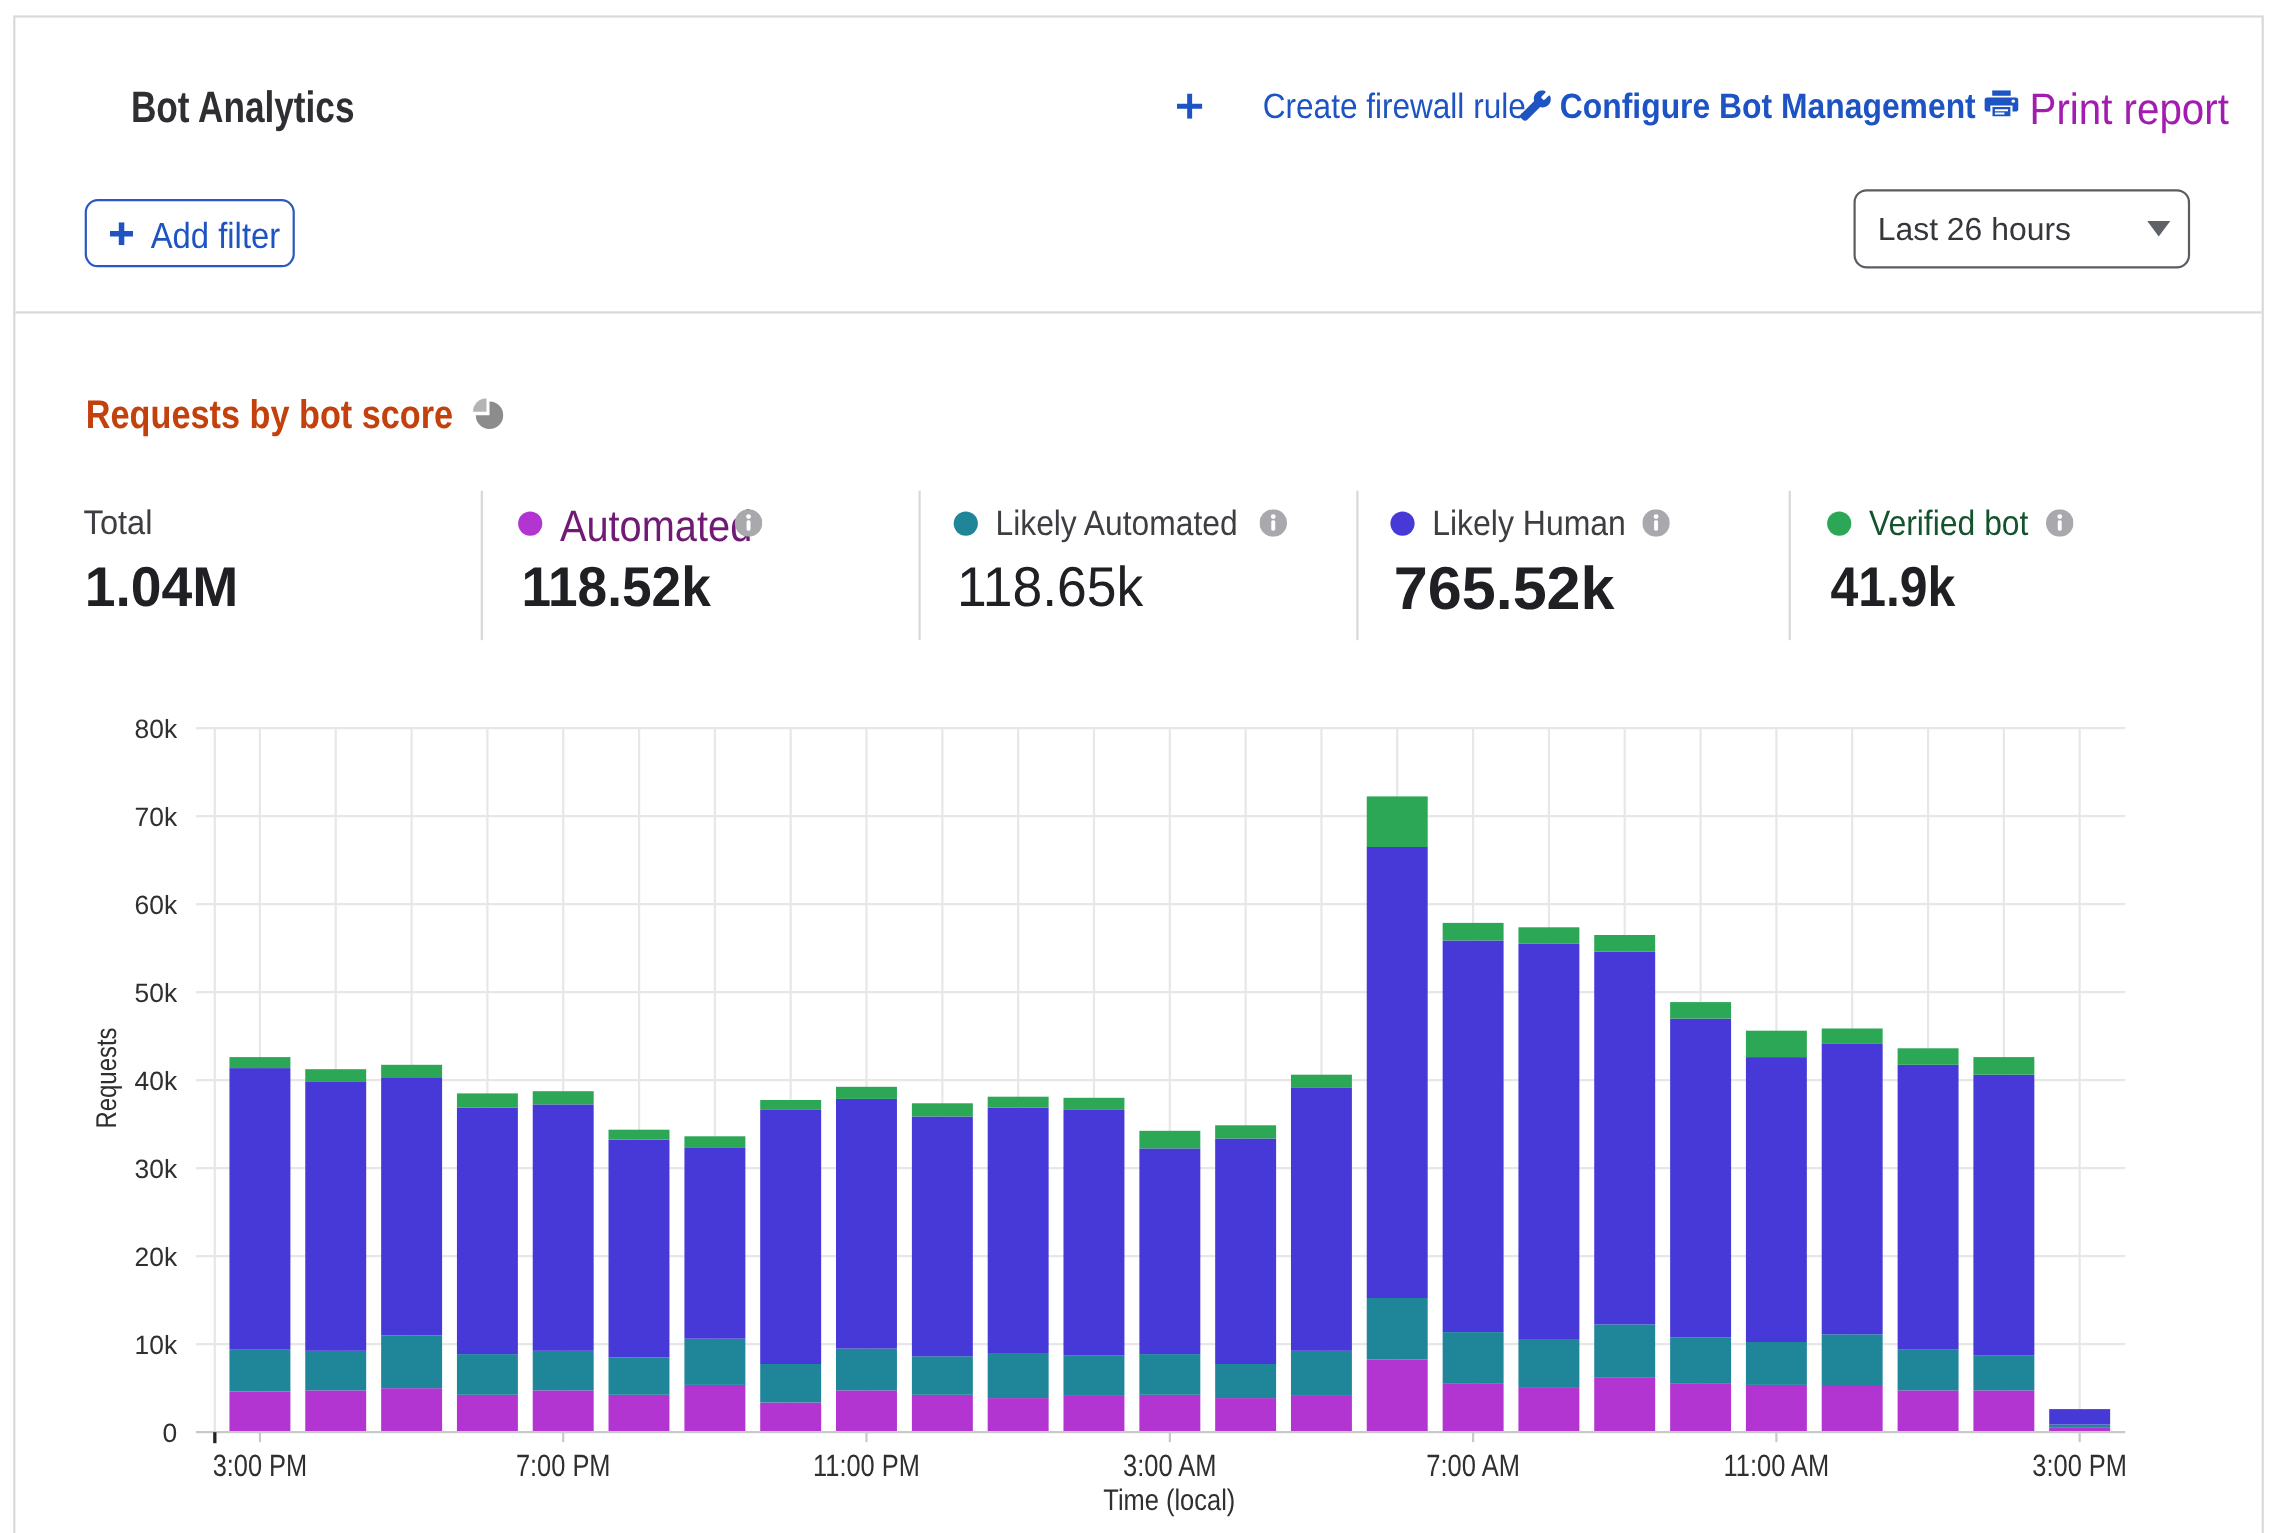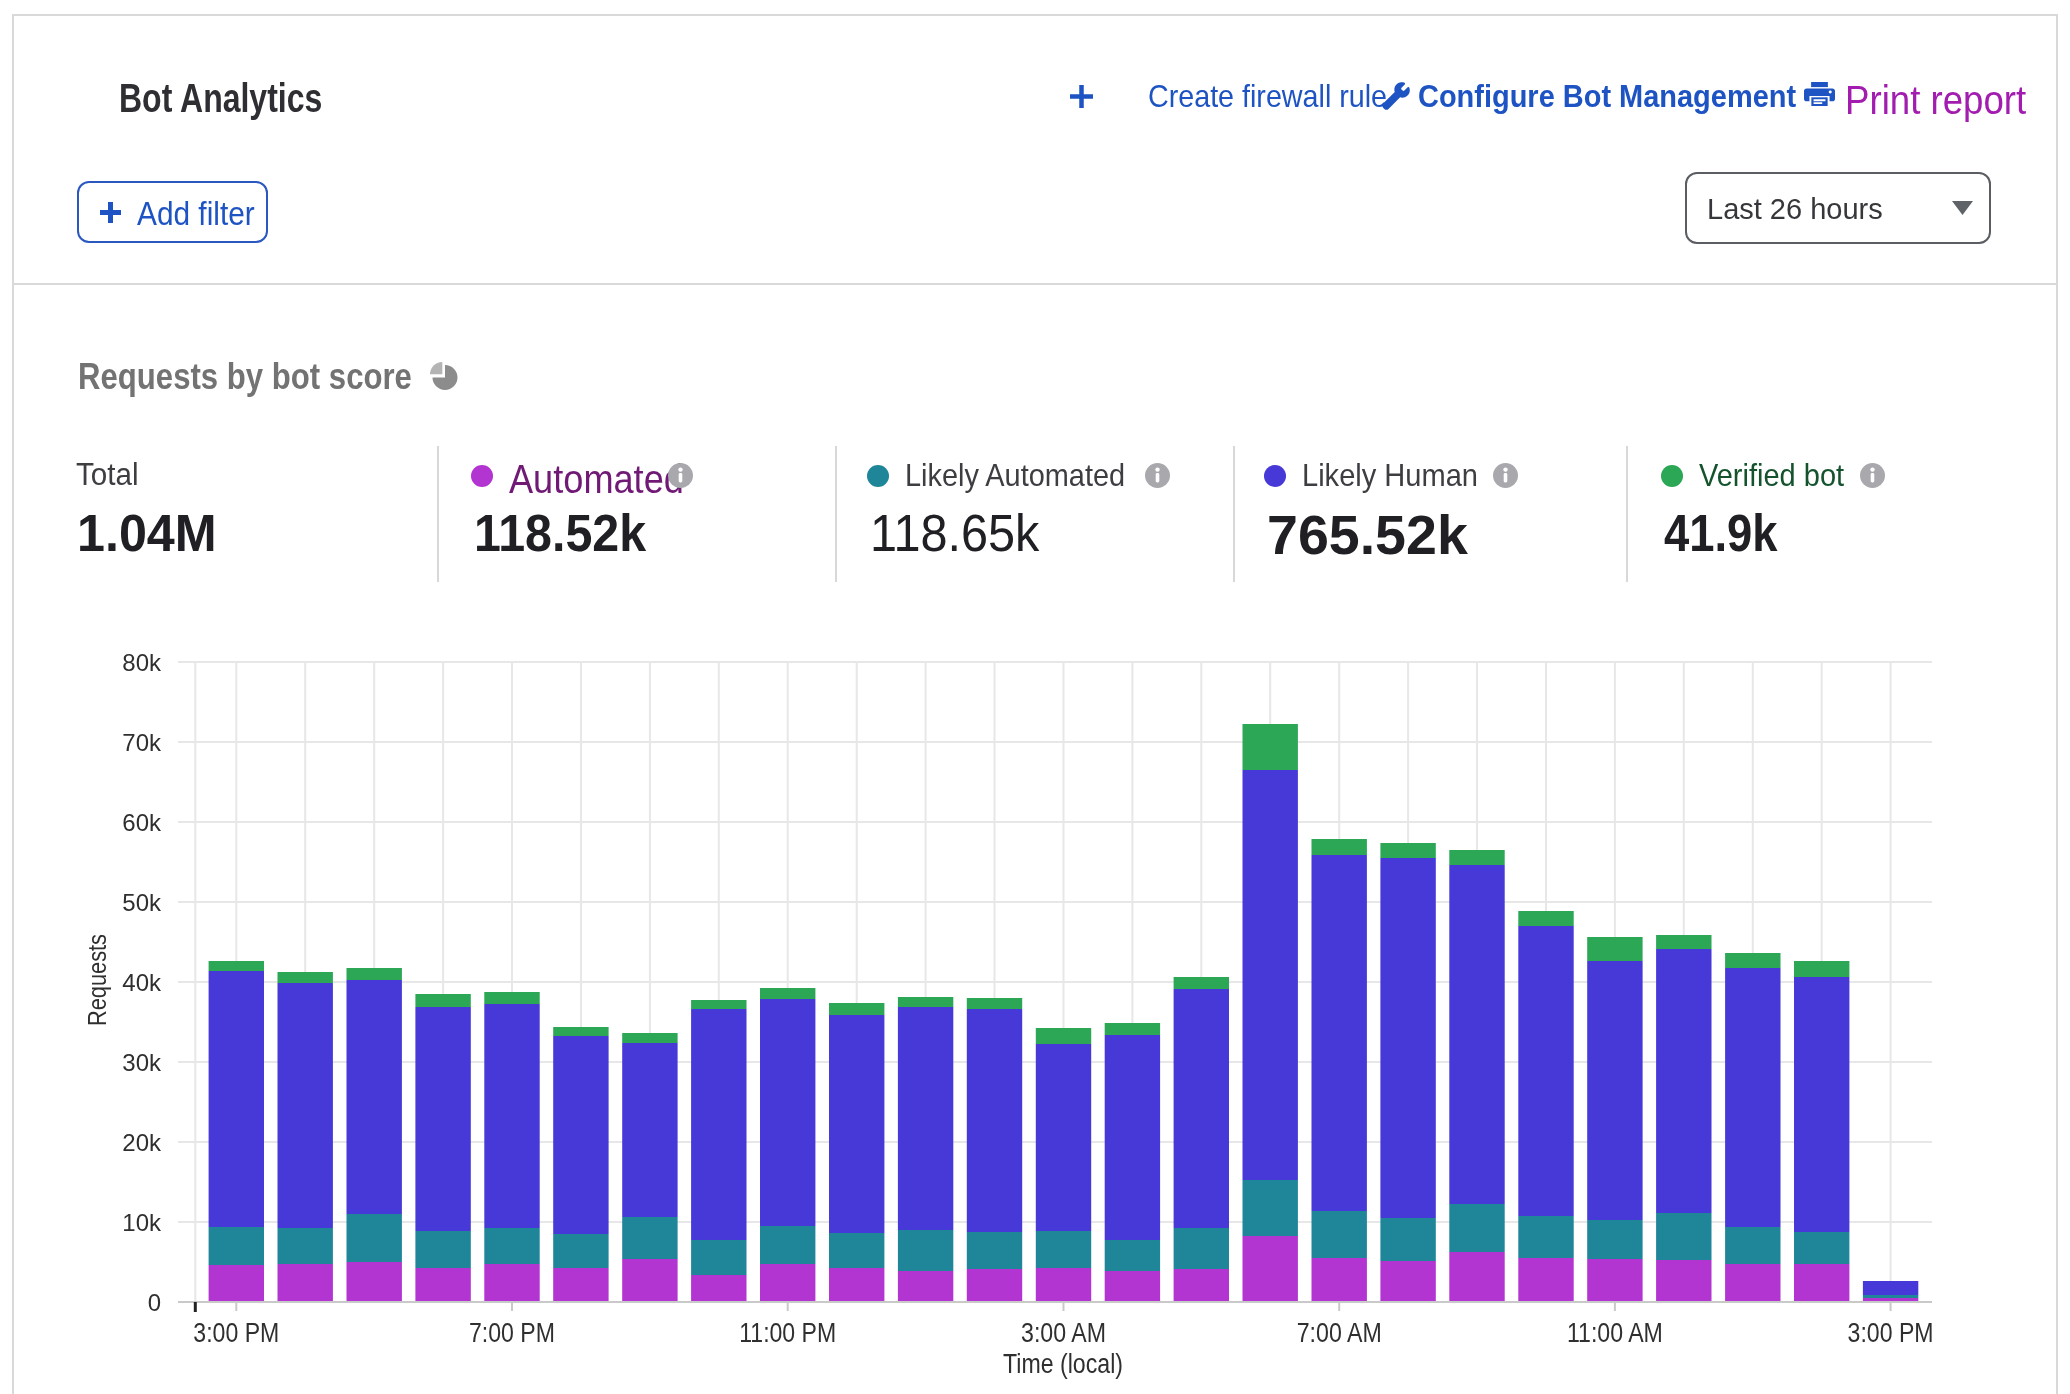--- a/index.html
+++ b/index.html
@@ -34,21 +34,21 @@
     <line x1="0" y1="10.5" x2="21" y2="10.5" stroke="#1d53c2" stroke-width="5"></line>
   </svg>
 <div style="position:absolute;left:136.5px;top:196.5px;font-size:33px;font-weight:400;color:#1d53c2;line-height:1;white-space:pre;"><span style="display:inline-block;transform:scaleX(0.904);transform-origin:0 0;">Add filter</span></div>
 
 <div style="position:absolute;left:1685px;top:172px;width:306px;height:72px;border:2.5px solid #5a5d62;border-radius:12px;box-sizing:border-box"></div>
 <div style="position:absolute;left:1707px;top:194.7px;font-size:29px;font-weight:400;color:#36373a;line-height:1;white-space:pre;"><span style="">Last 26 hours</span></div>
 <svg style="position:absolute;left:1952px;top:201px" width="21" height="14" viewBox="0 0 21 14">
     <path d="M0 0 L21 0 L10.5 14 Z" fill="#5f6368"></path>
   </svg>
 
-<div style="position:absolute;left:78px;top:359.1px;font-size:36.5px;font-weight:700;color:#737373;line-height:1;white-space:pre;"><span style="display:inline-block;transform:scaleX(0.853);transform-origin:0 0;">Requests by bot score</span></div>
+<div style="position:absolute;left:78px;top:359.1px;font-size:36.5px;font-weight:700;color:#c2410c;line-height:1;white-space:pre;"><span style="display:inline-block;transform:scaleX(0.853);transform-origin:0 0;">Requests by bot score</span></div>
 <svg style="position:absolute;left:430px;top:362px" width="28" height="28" viewBox="0 0 28 28">
     <path d="M15 3 A12.5 12.5 0 1 1 2.5 15.5 L15 15.5 Z" fill="#8c8c8c"></path>
     <path d="M12.3 0 A12.3 12.3 0 0 0 0 12.3 L12.3 12.3 Z" fill="#b4b4b4"></path>
   </svg>
 
 <div style="position:absolute;left:76px;top:459px;font-size:31px;font-weight:400;color:#3d3d42;line-height:1;white-space:pre;"><span style="display:inline-block;transform:scaleX(0.956);transform-origin:0 0;">Total</span></div>
 <div style="position:absolute;left:77px;top:507.5px;font-size:51px;font-weight:700;color:#202024;line-height:1;white-space:pre;"><span style="display:inline-block;transform:scaleX(0.985);transform-origin:0 0;">1.04M</span></div>
 <div style="position:absolute;left:437px;top:446px;width:2px;height:136px;background:#d8d8d8"></div>
 <div style="position:absolute;left:835px;top:446px;width:2px;height:136px;background:#d8d8d8"></div>
 <div style="position:absolute;left:1233px;top:446px;width:2px;height:136px;background:#d8d8d8"></div>

